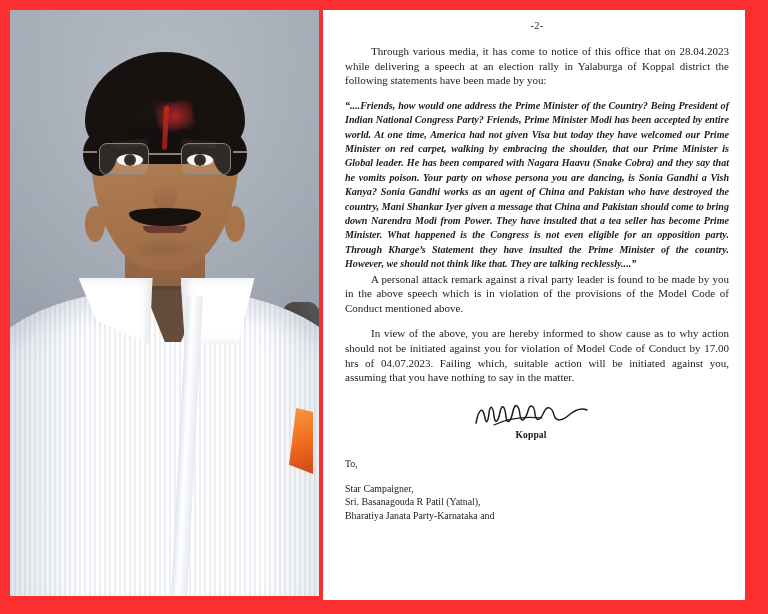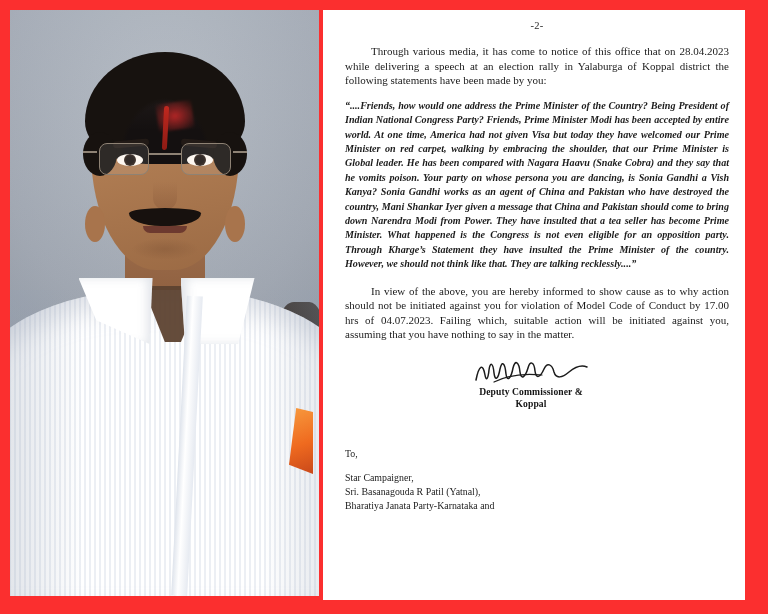--- a/index.html
+++ b/index.html
@@ -336,21 +336,20 @@
 
   .quote {
     font-size: 10.1px;
     line-height: 14.4px;
     text-align: justify;
     text-justify: inter-word;
     color: #1b1b1b;
     font-style: italic;
     font-weight: 600;
     text-indent: 0;
-    margin-bottom: 12px;
   }
 
   .sign-block {
     margin-top: 14px;
     text-align: center;
     padding-right: 12px;
   }
   .signature {
     height: 30px;
     display: flex;
@@ -359,21 +358,21 @@
   }
   .sign-titles {
     font-size: 9.6px;
     line-height: 12.4px;
     font-weight: bold;
     color: #161616;
     letter-spacing: .1px;
   }
 
   .to-block {
-    margin-top: 36px;
+    margin-top: 16px;
     font-size: 9.9px;
     line-height: 13.6px;
     color: #1b1b1b;
   }
   .to-label { margin-bottom: 11px; }
   .to-line { white-space: nowrap; }
 </style>
 </head>
 <body>
 
@@ -423,35 +422,35 @@
   </div>
 
   <div class="page">
 
     <div class="page-number">-2-</div>
 
     <p class="para">Through various media, it has come to notice of this office that on 28.04.2023 while delivering a speech at an election rally in Yalaburga of Koppal district the following statements have been made by you:</p>
 
     <p class="quote">“....Friends, how would one address the Prime Minister of the Country? Being President of Indian National Congress Party? Friends, Prime Minister Modi has been accepted by entire world. At one time, America had not given Visa but today they have welcomed our Prime Minister on red carpet, walking by embracing the shoulder, that our Prime Minister is Global leader. He has been compared with Nagara Haavu (Snake Cobra) and they say that he vomits poison. Your party on whose persona you are dancing, is Sonia Gandhi a Vish Kanya? Sonia Gandhi works as an agent of China and Pakistan who have destroyed the country, Mani Shankar Iyer given a message that China and Pakistan should come to bring down Narendra Modi from Power. They have insulted that a tea seller has become Prime Minister. What happened is the Congress is not even eligible for an opposition party. Through Kharge’s Statement they have insulted the Prime Minister of the country. However, we should not think like that. They are talking recklessly....”</p>
 
+    <p class="para">A personal attack remark against a rival party leader is found to be made by you in the above speech which is in violation of the provisions of the Model Code of Conduct mentioned above.</p>
 
     <p class="para">In view of the above, you are hereby informed to show cause as to why action should not be initiated against you for violation of Model Code of Conduct by 17.00 hrs of 04.07.2023. Failing which, suitable action will be initiated against you, assuming that you have nothing to say in the matter.</p>
 
     <div class="sign-block">
       <div class="signature">
         <svg width="118" height="30" viewBox="0 0 118 30" aria-hidden="true">
           <path d="M4 24 C7 9, 11 7, 13 19 C14 25, 16 24, 17 14 C18 6, 21 6, 22 17
                    C23 25, 26 24, 28 13 C30 4, 33 7, 34 18 C35 26, 39 23, 41 12
                    C43 3, 47 6, 48 16 C49 24, 53 22, 56 12 C58 5, 62 5, 63 15
                    C64 23, 68 22, 72 13 C75 6, 80 8, 82 16 C84 23, 90 22, 97 16
                    C103 11, 110 9, 115 11" fill="none" stroke="#1c1c1c" stroke-width="1.5" stroke-linecap="round"></path>
           <path d="M22 26 C34 20, 52 17, 70 19" fill="none" stroke="#1c1c1c" stroke-width="1.2" stroke-linecap="round"></path>
         </svg>
       </div>
-      <div class="sign-titles">Deputy Commissioner &amp;</div>
       <div class="sign-titles">Koppal</div>
     </div>
 
     <div class="to-block">
       <div class="to-label">To,</div>
       <div class="to-line">Star Campaigner,</div>
       <div class="to-line">Sri. Basanagouda R Patil (Yatnal),</div>
       <div class="to-line">Bharatiya Janata Party-Karnataka and</div>
     </div>
 

